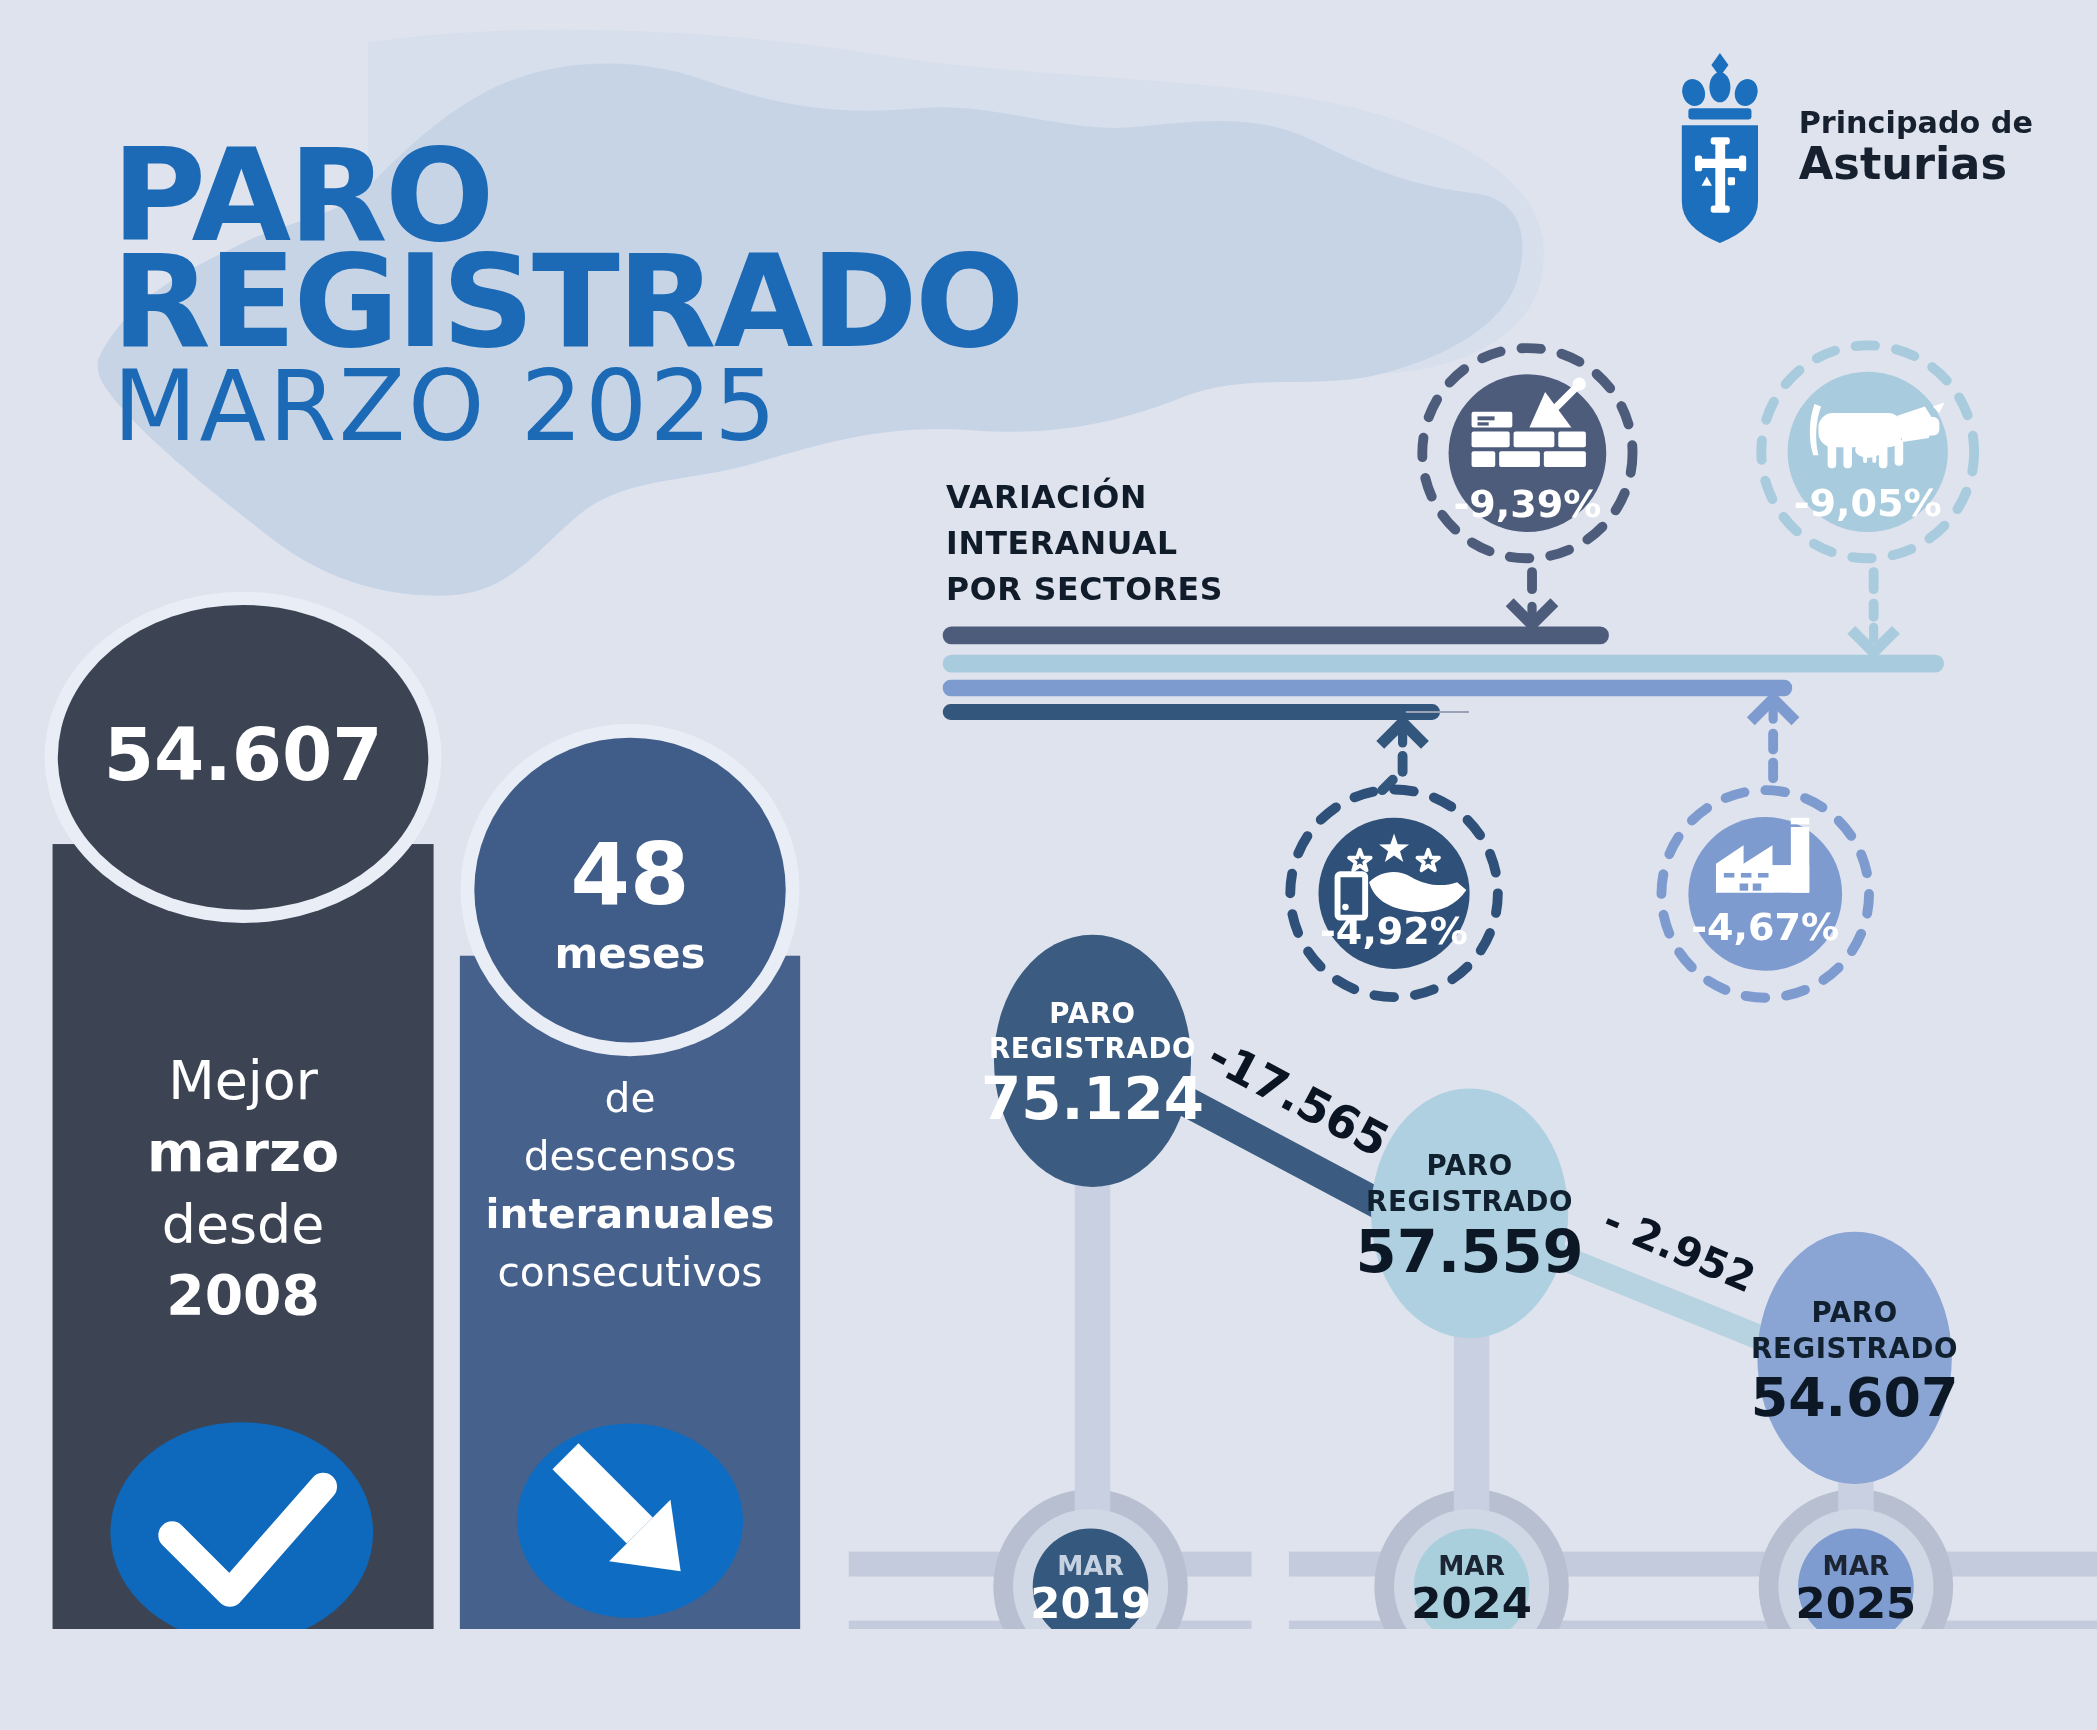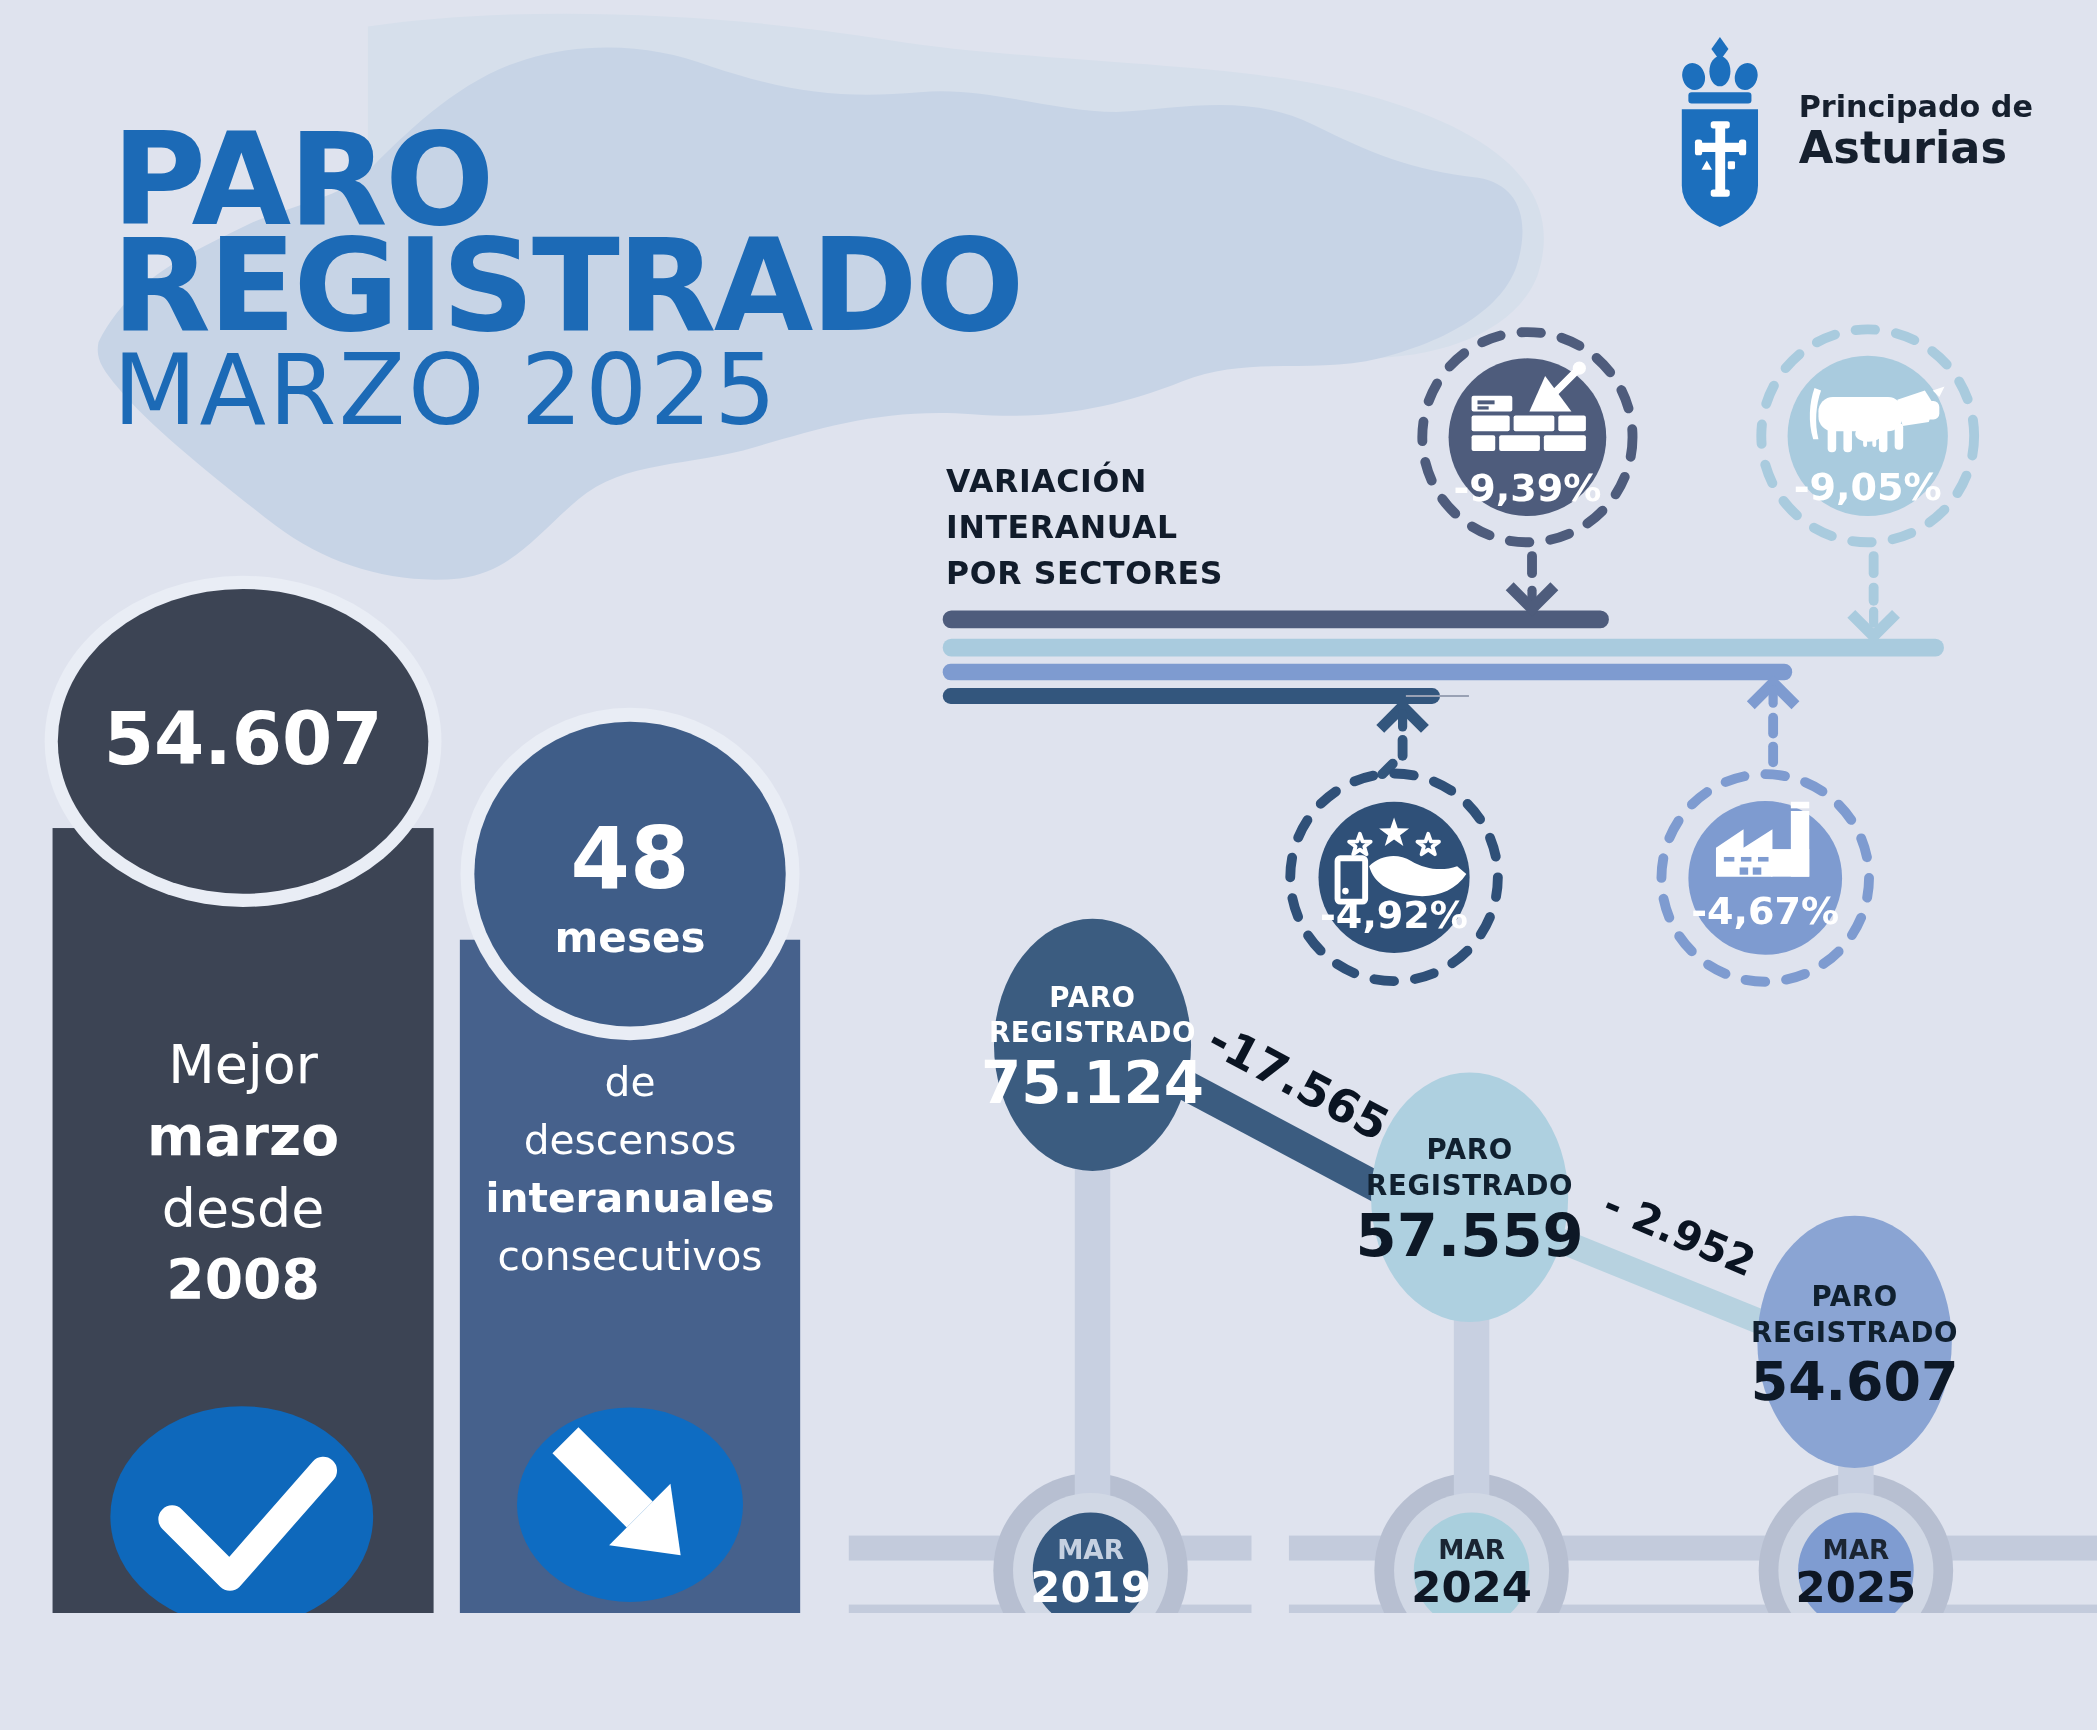--- a/index.html
+++ b/index.html
@@ -1,16 +1,16 @@
 <!DOCTYPE html>
 <html style="font-size:10.5px"><head>
 <meta charset="utf-8">
 <style>
   html,body{margin:0;padding:0;background:#dfe3ee;}
-  .stage{position:relative;width:2097px;height:1613px;overflow:hidden;}
+  .stage{position:relative;width:2097px;height:1613px;overflow:hidden;margin-top:16px;}
   svg{display:block;}
   text{font-family:"DejaVu Sans","Liberation Sans",sans-serif;}
   .w300{font-weight:400;}
   .w600{font-weight:600;}
   .w800{font-weight:800;}
 </style>
 </head>
 <body>
 
 <div class="stage">

